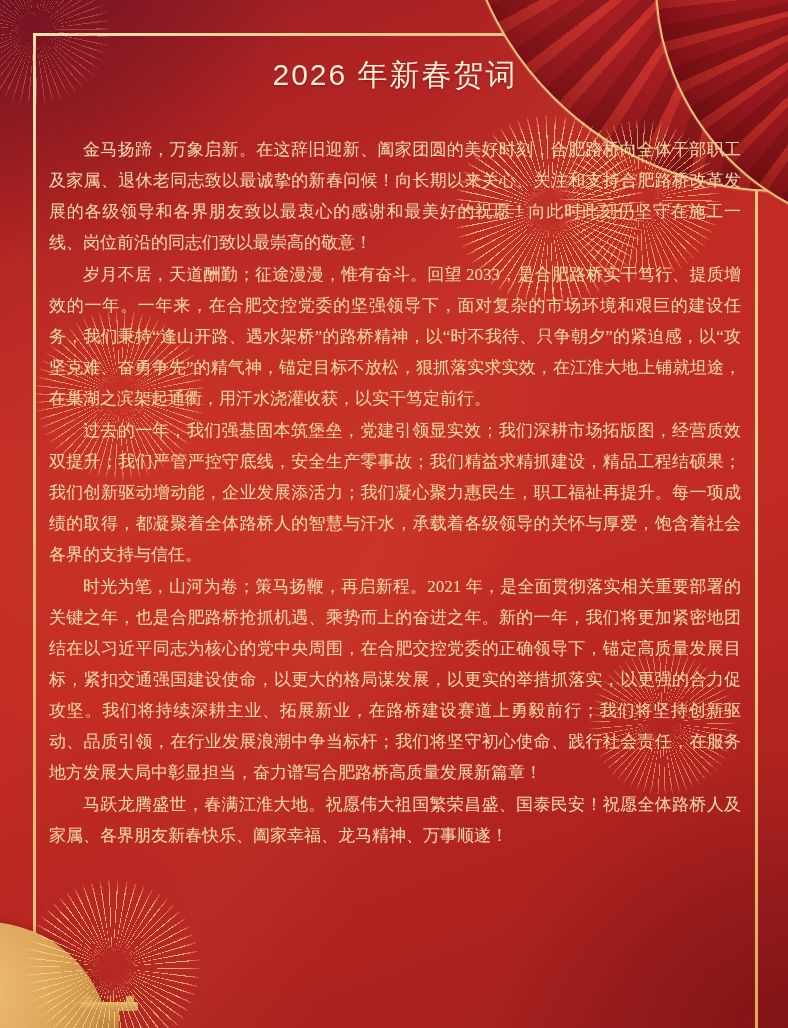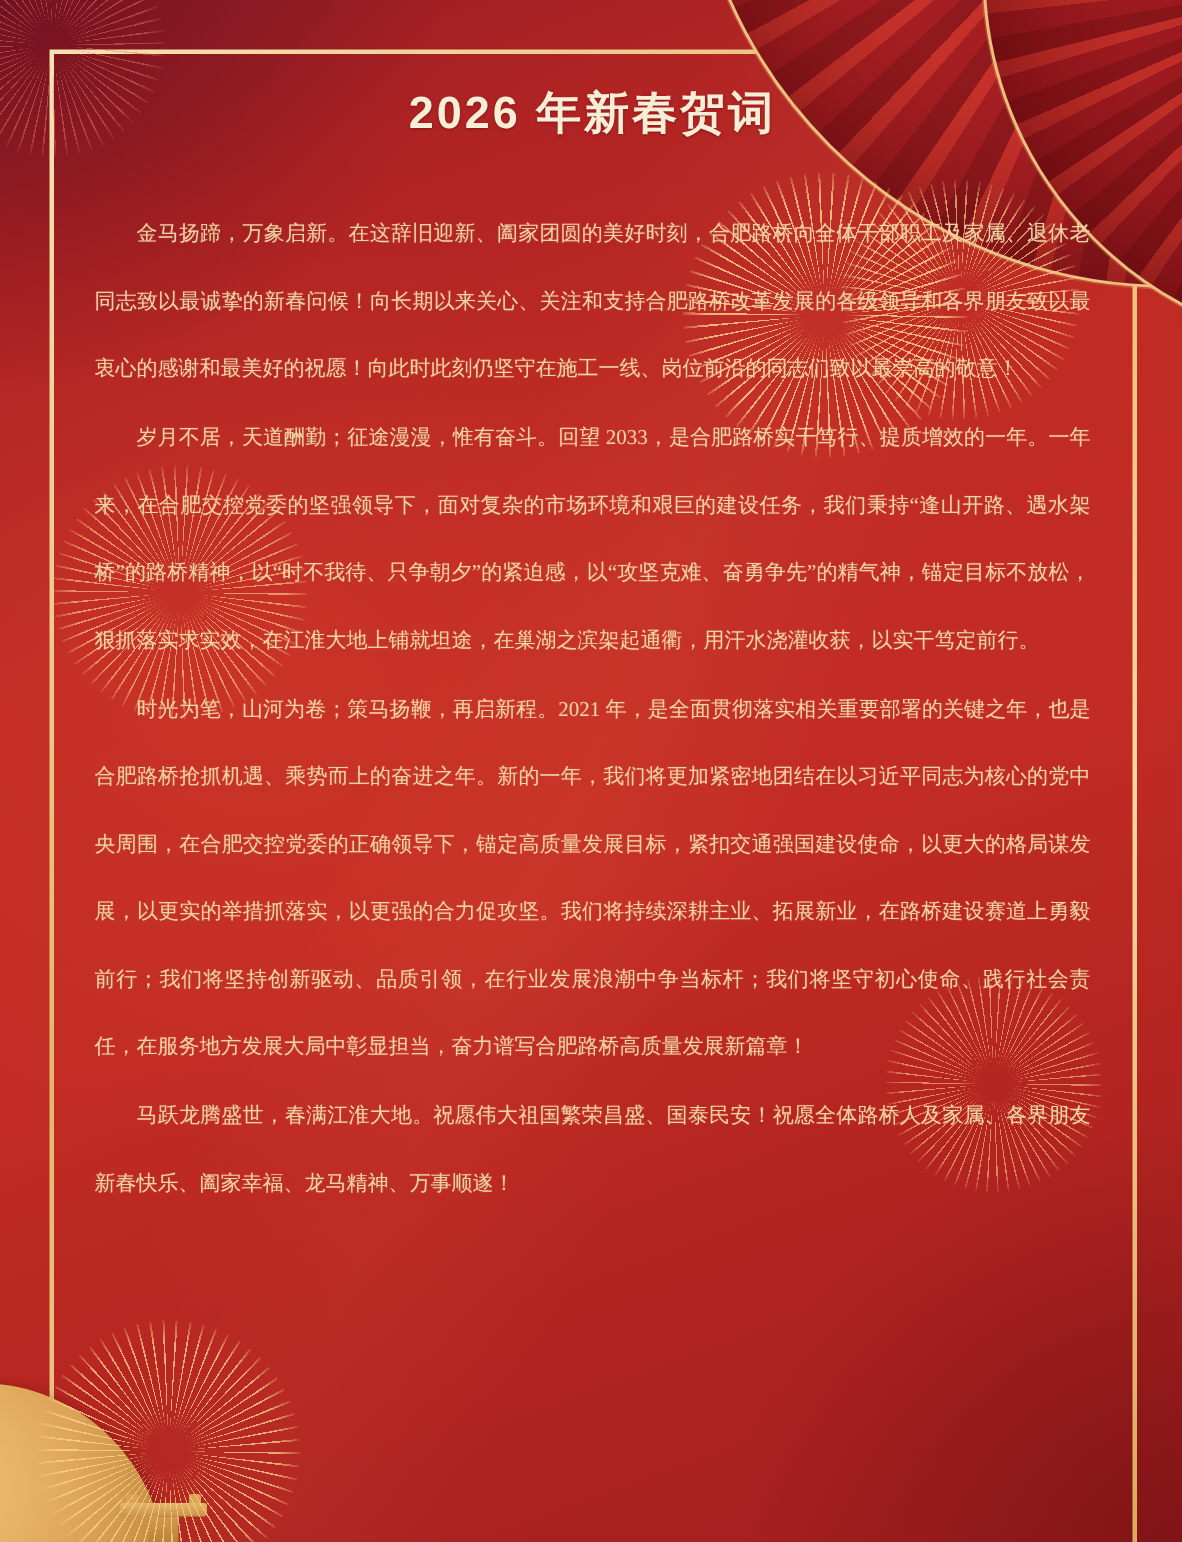--- a/index.html
+++ b/index.html
@@ -69,26 +69,26 @@
   .gold-stand .bar{position:absolute;left:0;top:6px;width:58px;height:9px;background:linear-gradient(#e7b668,#c8924a);border-radius:2px;}
   .gold-stand .nub-l{position:absolute;left:4px;top:0;width:8px;height:7px;background:#d9a452;border-radius:2px 2px 0 0;}
   .gold-stand .nub-r{position:absolute;right:4px;top:0;width:8px;height:7px;background:#d9a452;border-radius:2px 2px 0 0;}
   .gold-stand .stem{position:absolute;left:19px;top:15px;width:20px;height:17px;background:linear-gradient(#d29c4e,#b9813a);}
   
   .letter{
     position:absolute;left:49px;right:47px;top:33px;z-index:6;
   }
   .letter h1{
     margin:22px 0 38px;text-align:center;
-    font-family:"Liberation Sans", sans-serif;font-weight:700;
+    font-family:"Liberation Sans", sans-serif;font-weight:400;
     font-size:30px;letter-spacing:2px;color:#f7eed8;
     text-shadow:0 1px 2px rgba(96,0,4,.45);
   }
   .letter .body p{
-    margin:0 14px 1px;font-size:14px;line-height:45px;color:#eed4a4;
+    margin:0 0 1px;font-size:17px;line-height:31px;color:#eed4a4;
     text-align:justify;text-indent:2em;
     text-shadow:0 0 1px rgba(255,228,176,.25);
   }
 </style>
 </head>
 <body>
 
 <div class="page">
 
   <div class="frame"></div>
@@ -106,19 +106,20 @@
     <div class="nub-r"></div>
     <div class="bar"></div>
     <div class="stem"></div>
   </div>
 
   <div class="letter">
     <h1>2026 年新春贺词</h1>
     <div class="body">
       <p>金马扬蹄，万象启新。在这辞旧迎新、阖家团圆的美好时刻，合肥路桥向全体干部职工及家属、退休老同志致以最诚挚的新春问候！向长期以来关心、关注和支持合肥路桥改革发展的各级领导和各界朋友致以最衷心的感谢和最美好的祝愿！向此时此刻仍坚守在施工一线、岗位前沿的同志们致以最崇高的敬意！</p>
       <p>岁月不居，天道酬勤；征途漫漫，惟有奋斗。回望 2033，是合肥路桥实干笃行、提质增效的一年。一年来，在合肥交控党委的坚强领导下，面对复杂的市场环境和艰巨的建设任务，我们秉持“逢山开路、遇水架桥”的路桥精神，以“时不我待、只争朝夕”的紧迫感，以“攻坚克难、奋勇争先”的精气神，锚定目标不放松，狠抓落实求实效，在江淮大地上铺就坦途，在巢湖之滨架起通衢，用汗水浇灌收获，以实干笃定前行。</p>
+      <p>过去的一年，我们强基固本筑堡垒，党建引领显实效；我们深耕市场拓版图，经营质效双提升；我们严管严控守底线，安全生产零事故；我们精益求精抓建设，精品工程结硕果；我们创新驱动增动能，企业发展添活力；我们凝心聚力惠民生，职工福祉再提升。每一项成绩的取得，都凝聚着全体路桥人的智慧与汗水，承载着各级领导的关怀与厚爱，饱含着社会各界的支持与信任。</p>
       <p>时光为笔，山河为卷；策马扬鞭，再启新程。2021 年，是全面贯彻落实相关重要部署的关键之年，也是合肥路桥抢抓机遇、乘势而上的奋进之年。新的一年，我们将更加紧密地团结在以习近平同志为核心的党中央周围，在合肥交控党委的正确领导下，锚定高质量发展目标，紧扣交通强国建设使命，以更大的格局谋发展，以更实的举措抓落实，以更强的合力促攻坚。我们将持续深耕主业、拓展新业，在路桥建设赛道上勇毅前行；我们将坚持创新驱动、品质引领，在行业发展浪潮中争当标杆；我们将坚守初心使命、践行社会责任，在服务地方发展大局中彰显担当，奋力谱写合肥路桥高质量发展新篇章！</p>
       <p>马跃龙腾盛世，春满江淮大地。祝愿伟大祖国繁荣昌盛、国泰民安！祝愿全体路桥人及家属、各界朋友新春快乐、阖家幸福、龙马精神、万事顺遂！</p>
     </div>
 
   </div>
 
 </div>
 
 </body></html>

